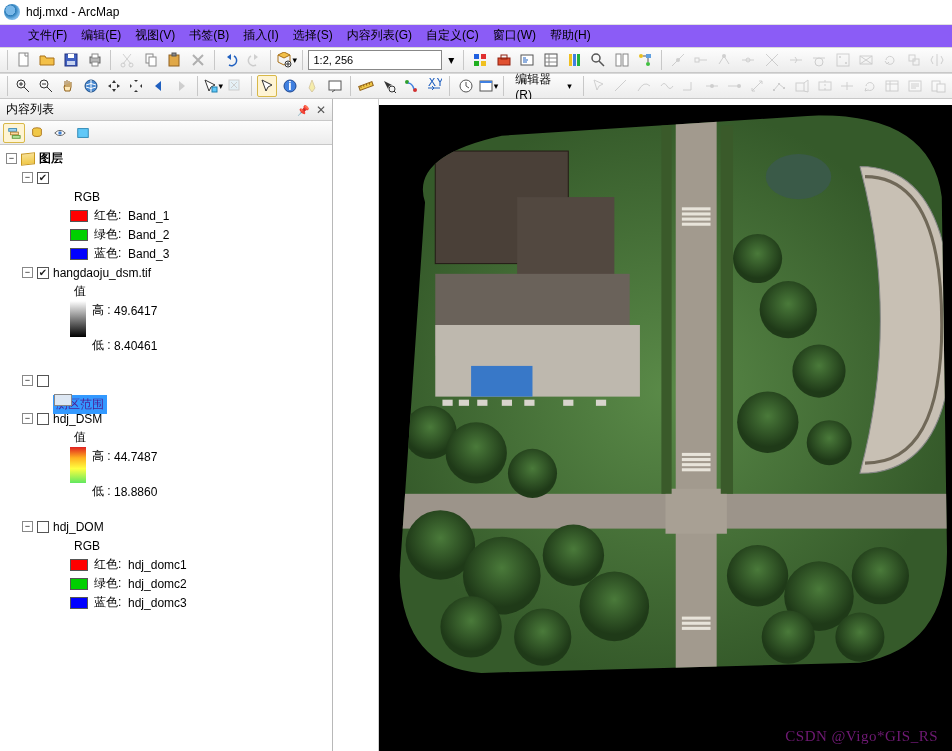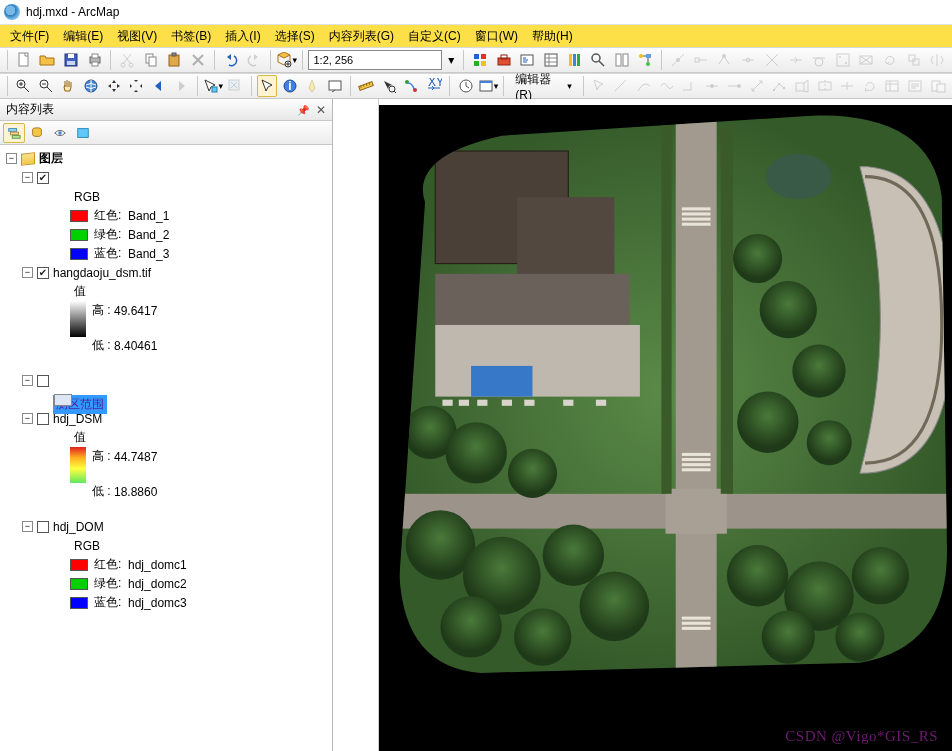--- a/index.html
+++ b/index.html
@@ -1,19 +1,19 @@
 <!DOCTYPE html>
 <html><head>
 <meta charset="utf-8">
 <style>
 * { margin: 0; padding: 0; box-sizing: border-box; font-family: "Microsoft YaHei", "Segoe UI", sans-serif; font-size: 12px; }
 body { background: #fff; overflow: hidden; }
 .titlebar { height: 25px; background: #fff; display: flex; align-items: center; padding: 0 4px; gap: 6px; border-bottom: 1px solid #e0e0e0; }
 .titlebar .app-icon { width: 16px; height: 16px; border-radius: 50%; background: radial-gradient(circle at 40% 40%, #7ab8e8 35%, #2a7cb8 38%, #7ab8e8 65%); }
-.menubar { height: 22px; background: #fde047; display: flex; align-items: center; padding: 0 4px; gap: 2px; }
+.menubar { height: 22px; background: #8b5cf6; display: flex; align-items: flex-start; padding: 0 22px; gap: 2px; }
 .menubar span { padding: 2px 6px; cursor: default; }
 .toolbar { height: 26px; background: #f0f0f0 linear-gradient(#fdfdfd,#ececec); border-top: 1px solid #d8d8d8; border-bottom: 1px solid #c8c8c8; display: flex; align-items: center; padding: 0 4px; gap: 2px; }
 .tb-sep { width: 1px; height: 20px; background: #c8c8c8; margin: 0 3px; }
 .tb-btn { width: 22px; height: 22px; display: flex; align-items: center; justify-content: center; cursor: default; border-radius: 2px; }
 .tb-btn svg { width: 16px; height: 16px; }
 .tb-btn.wide { width: auto; padding: 0 6px; gap: 3px; }
 .scale-box { width: 134px; height: 20px; border: 1px solid #888; background: #fff; padding: 4px 4px; font-size: 11px; }
 .workspace { display: flex; height: calc(751px - 25px - 22px - 26px - 26px); justify-content: center; }
 .toc-panel { width: 333px; background: #fff; border-right: 1px solid #b8b8b8; display: flex; flex-direction: column; }
 .toc-header { height: 22px; background: linear-gradient(#fdfdfd,#e8e8e8); border-bottom: 1px solid #c8c8c8; display: flex; align-items: center; padding: 0 6px; justify-content: space-between; }

